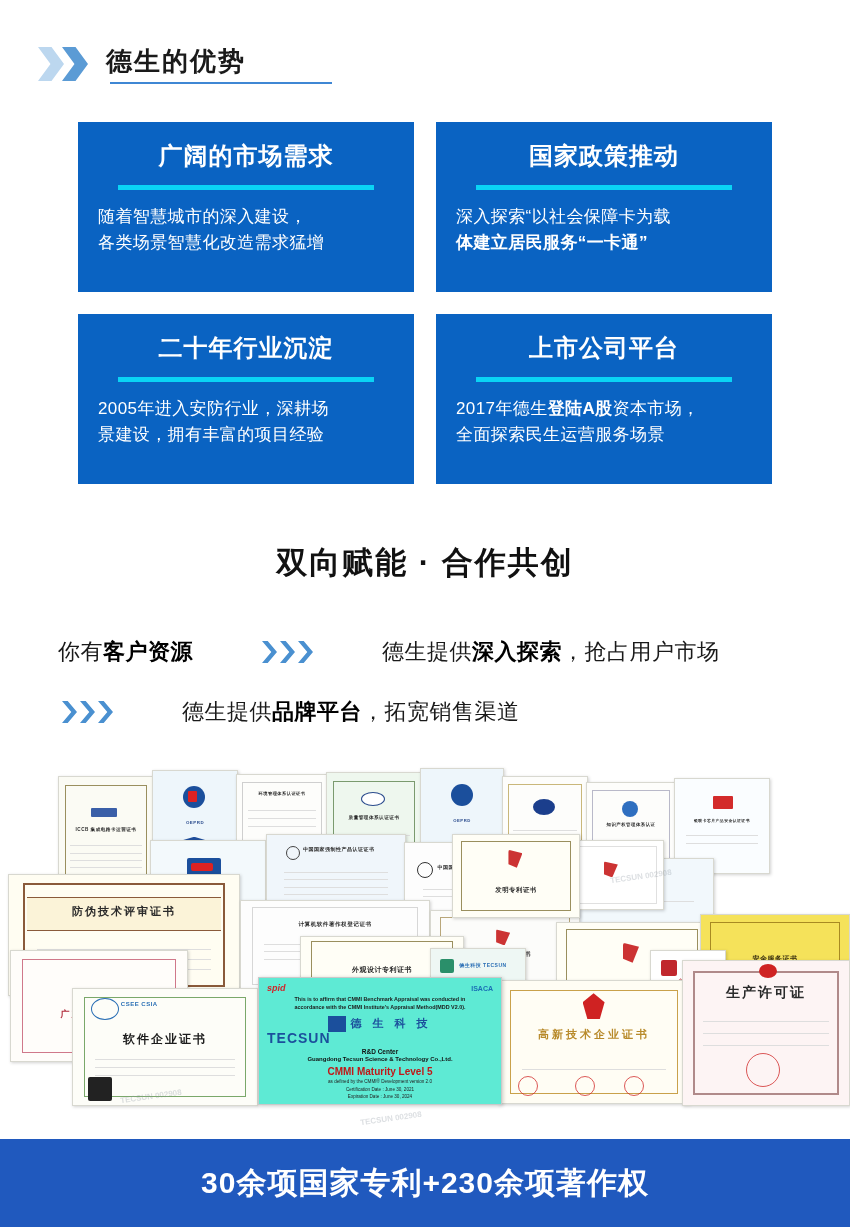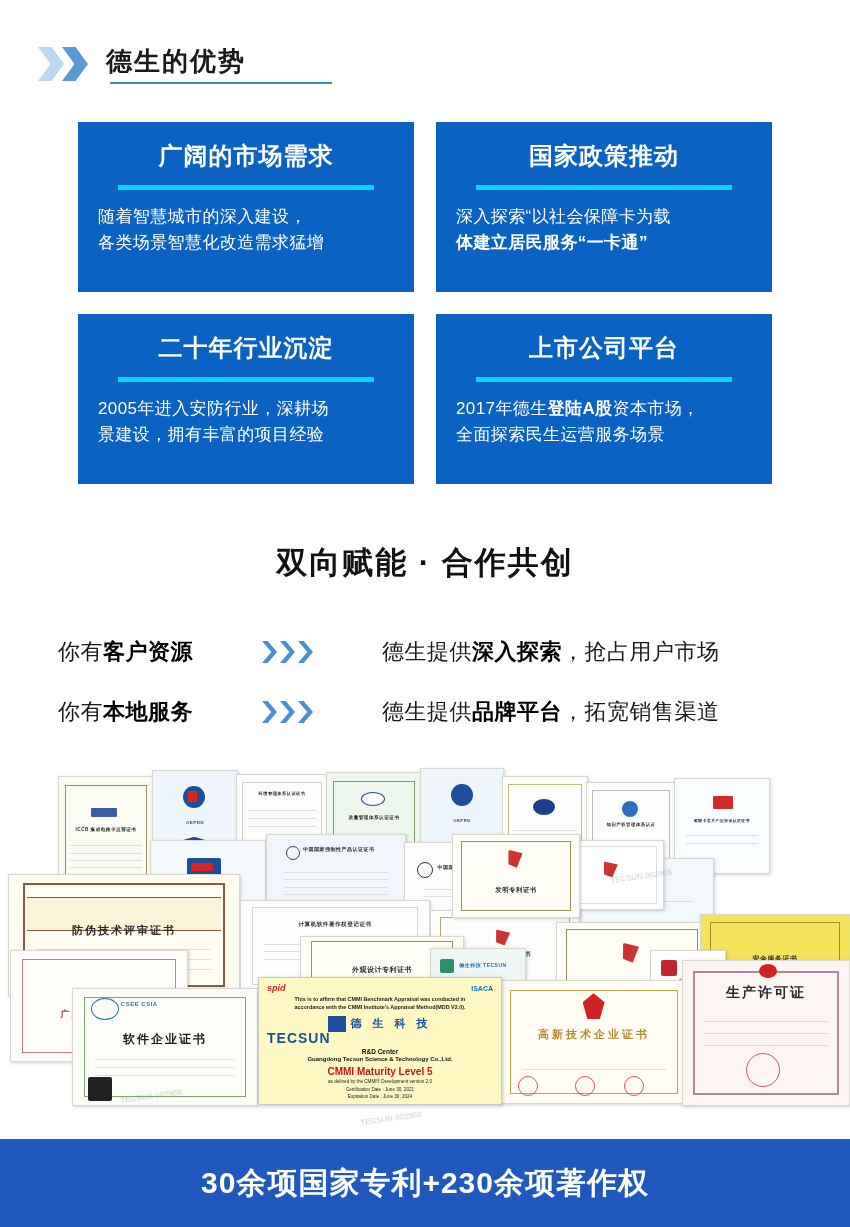--- a/index.html
+++ b/index.html
@@ -125,21 +125,21 @@
   }
   .seal {
     position:absolute; border-radius:50%;
     border:1.2px solid #cf2222; opacity:0.75;
   }
   .logo-dot { position:absolute; border-radius:2px; }
 
   .cmmi {
     position:absolute; left:258px; top:215px;
     width:244px; height:128px;
-    background:#fef9c3; border:1px solid #c9c9c9;
+    background:#5eead4; border:1px solid #c9c9c9;
     box-shadow:1px 1px 4px rgba(0,0,0,0.22);
     padding:5px 8px; overflow:hidden;
   }
   .cmmi-top { display:flex; justify-content:space-between; align-items:center; }
   .spid { color:#d2232a; font-size:9px; font-weight:bold; font-style:italic; }
   .isaca { color:#1a6fb5; font-size:7px; font-weight:bold; }
   .cmmi-stmt {
     font-size:5.4px; color:#1b1b1b; text-align:center;
     line-height:1.45; margin-top:3px; font-weight:bold;
   }
@@ -235,21 +235,20 @@
       <div class="row-left"><span>你有</span><b>客户资源</b></div>
       <div class="row-arrows">
         <span class="arrow"></span>
         <span class="arrow"></span>
         <span class="arrow"></span>
       </div>
       <div class="row-right"><span>德生提供</span><b>深入探索</b><span>，抢占用户市场</span></div>
     </div>
 
     <div class="row">
-      <div class="row-left"><span>你有</span><b>本地服务</b></div>
       <div class="row-arrows">
         <span class="arrow"></span>
         <span class="arrow"></span>
         <span class="arrow"></span>
       </div>
       <div class="row-right"><span>德生提供</span><b>品牌平台</b><span>，拓宽销售渠道</span></div>
     </div>
 
   </div>
 
@@ -351,21 +350,21 @@
     </div>
 
     <div class="cert" style="left:560px;top:78px;width:104px;height:70px;background:#ffffff;">
       <div class="inner-border" style="border-color:#e0e0e0;"></div>
       <div class="logo-dot" style="left:42%;top:30%;width:14px;height:16px;background:#c33;clip-path:polygon(0 0,100% 20%,60% 100%,0 80%);"></div>
     </div>
 
     <div class="cert" style="left:8px;top:112px;width:232px;height:122px;background:#fffdf2;">
       <div class="inner-border" style="border-color:#8a5a3a;border-width:2px;"></div>
       <div style="position:absolute;left:8%;top:18%;right:8%;height:34px;background:#fbf3d8;border-top:1px solid #8a5a3a;border-bottom:1px solid #8a5a3a;"></div>
-      <div class="ct" style="top:24%;font-size:11px;color:#2a2a2a;letter-spacing:2px;margin-top:19px;">防伪技术评审证书</div>
+      <div class="ct" style="top:24%;font-size:11px;color:#2a2a2a;letter-spacing:2px;">防伪技术评审证书</div>
       <div class="cline" style="top:62%;"></div>
         <div class="cline" style="top:70%;"></div>
       <div class="cline" style="top:78%;"></div>
     </div>
 
     <div class="cert" style="left:240px;top:138px;width:190px;height:92px;background:#fdfdfd;">
       <div class="inner-border" style="border-color:#d7d7d7;"></div>
       <div class="ct" style="top:22%;font-size:5.6px;">计算机软件著作权登记证书</div>
       <div class="cline" style="top:48%;"></div>
         <div class="cline" style="top:56%;"></div>

